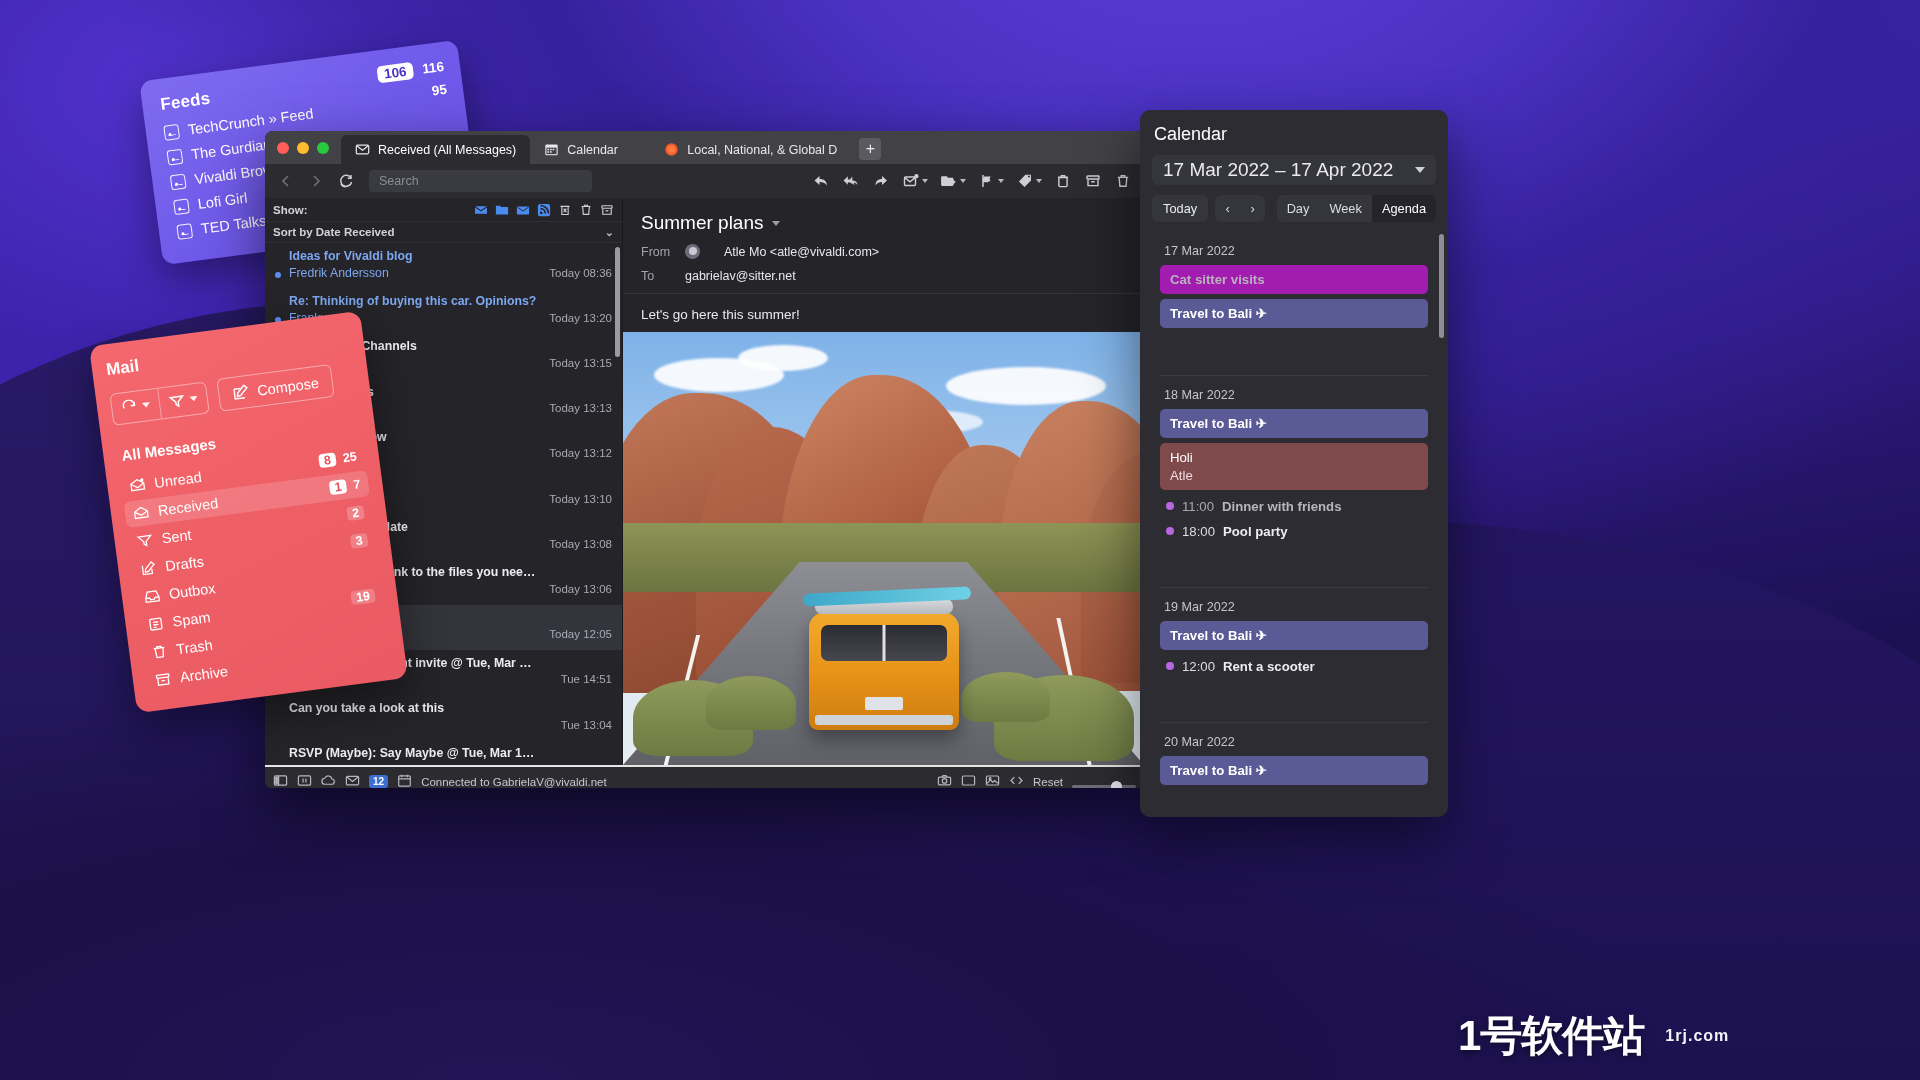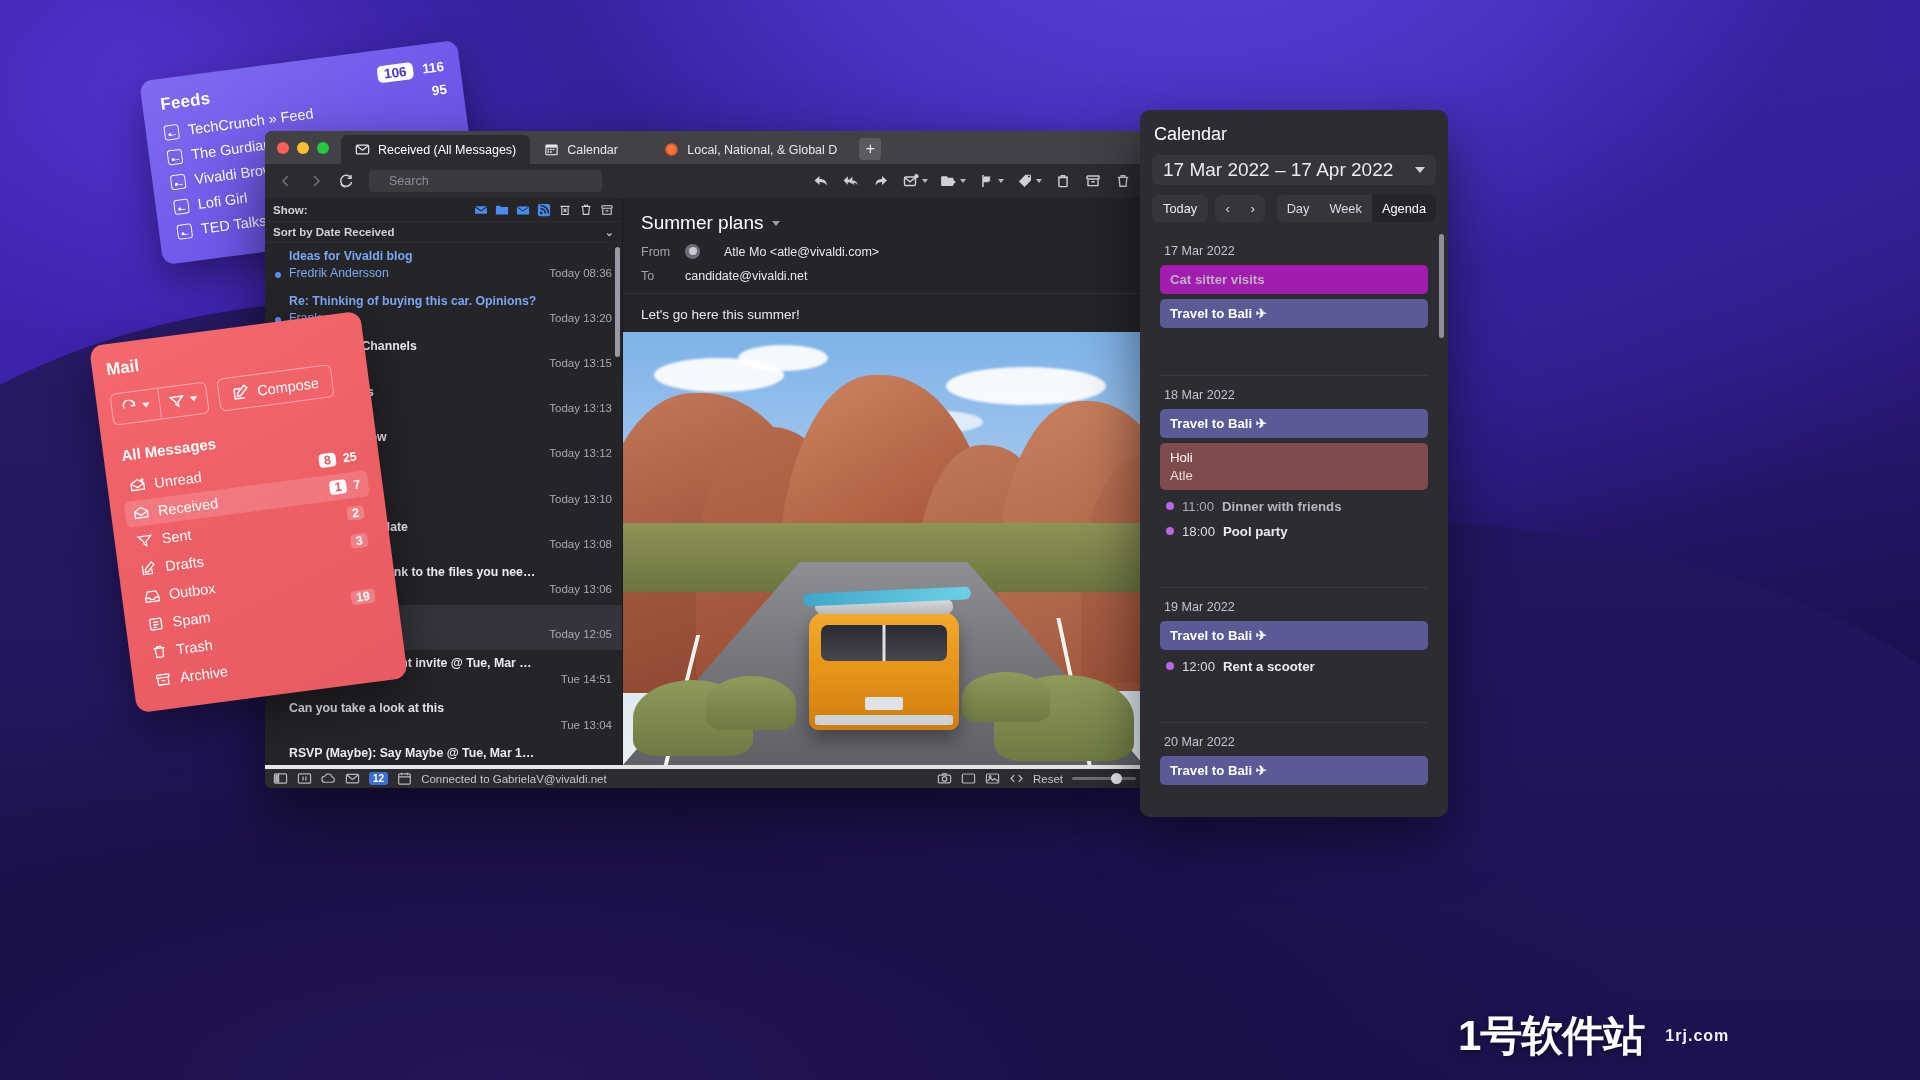--- a/index.html
+++ b/index.html
@@ -97,21 +97,21 @@
     gap: 4px; padding: 0 8px; flex: none; border-bottom: 1px solid #232328;
   }
   .tb-btn {
     width: 26px; height: 26px; display: flex; align-items: center; justify-content: center;
     border-radius: 4px; color: #cfcfd6; flex: none;
   }
   .tb-btn svg { width: 16px; height: 16px; }
   .tb-btn.dim { color: #6f6f78; }
   .search-box {
     flex: 1; height: 22px; background: #3a3a41; border-radius: 4px;
-    display: flex; align-items: center; padding: 0 20px;
+    display: flex; align-items: center; padding: 0 10px;
     color: #8d8d97; font-size: 12.5px; margin: 0 6px; max-width: 248px;
   }
   .tb-spacer { flex: 1; }
   .tb-group { display: flex; align-items: center; gap: 1px; }
   .caret { width: 0; height: 0; border-left: 3.5px solid transparent; border-right: 3.5px solid transparent;
            border-top: 4px solid #b9b9c2; margin-left: -3px; margin-right: 4px; }
 
   
   .mw-body { flex: 1; display: flex; min-height: 0; }
   .msg-list { width: 358px; background: #242429; display: flex; flex-direction: column; flex: none;
@@ -198,22 +198,22 @@
   .van-plate { position:absolute; left:50%; transform:translateX(-50%); bottom:20px; width:38px; height:13px;
                background:#dfe2e6; border-radius:2px; }
   .van-bumper { position:absolute; left:6px; right:6px; bottom:5px; height:10px; background:#cfd2d6; border-radius:3px;}
   .van-roof { position:absolute; left:6px; right:6px; top:-13px; height:15px; border-radius:7px;
               background: linear-gradient(180deg,#d8dadd,#b6b9bd); }
   .surf { position:absolute; left:-6px; top:-22px; width:168px; height:13px; border-radius:8px;
           background: linear-gradient(90deg,#3ea7c9,#6fd0e4); transform: rotate(-2.5deg); }
 
   
   .statusbar {
-    height: 23px; background: #2b2b30; display: flex; align-items: center;
-    padding: 0 8px; gap: 9px; flex: none; border-top: 4px solid #e5e5e5;
+    height: 23px; background: #2b2b30; display: flex; align-items: flex-end;
+    padding: 0 8px; gap: 9px; flex: none; border-top: 2px solid #e5e5e5;
     font-size: 11.5px; color: #c6c6d0;
   }
   .sb-ico { width: 15px; height: 15px; color: #b6b6c0; display:flex; align-items:center; }
   .sb-ico svg { width: 15px; height: 15px; }
   .sb-badge { background:#3b6fd4; color:#fff; border-radius:3px; font-size:10px; padding:1px 4px; font-weight:700; }
   .sb-spacer { flex: 1; }
   .zoom-slider { width: 64px; height: 3px; background:#6d6d78; border-radius:2px; position:relative; }
   .zoom-knob { position:absolute; right:14px; top:-4px; width:11px; height:11px; border-radius:50%; background:#e4e4ea;}
 
   
@@ -610,21 +610,21 @@
           <span class="lbl">From</span>
           <span class="val">
             <span class="avatar"></span>
             <span>Atle Mo &lt;atle@vivaldi.com&gt;</span>
             <span class="caret2"></span>
           </span>
         </div>
         <div class="hdr-line">
           <span class="lbl">To</span>
           <span class="val">
-            <span>candidate@vivaldi.net</span>
+            <span>gabrielav@sitter.net</span>
             <span class="caret2"></span>
           </span>
         </div>
       </div>
       <div class="read-div"></div>
       <div class="read-text">Let's go here this summer!</div>
       <div class="read-body">
         <div class="photo">
           <div class="sky"></div>
           <div class="cloud" style="left:6%;top:6%;width:130px;height:34px;"></div>

